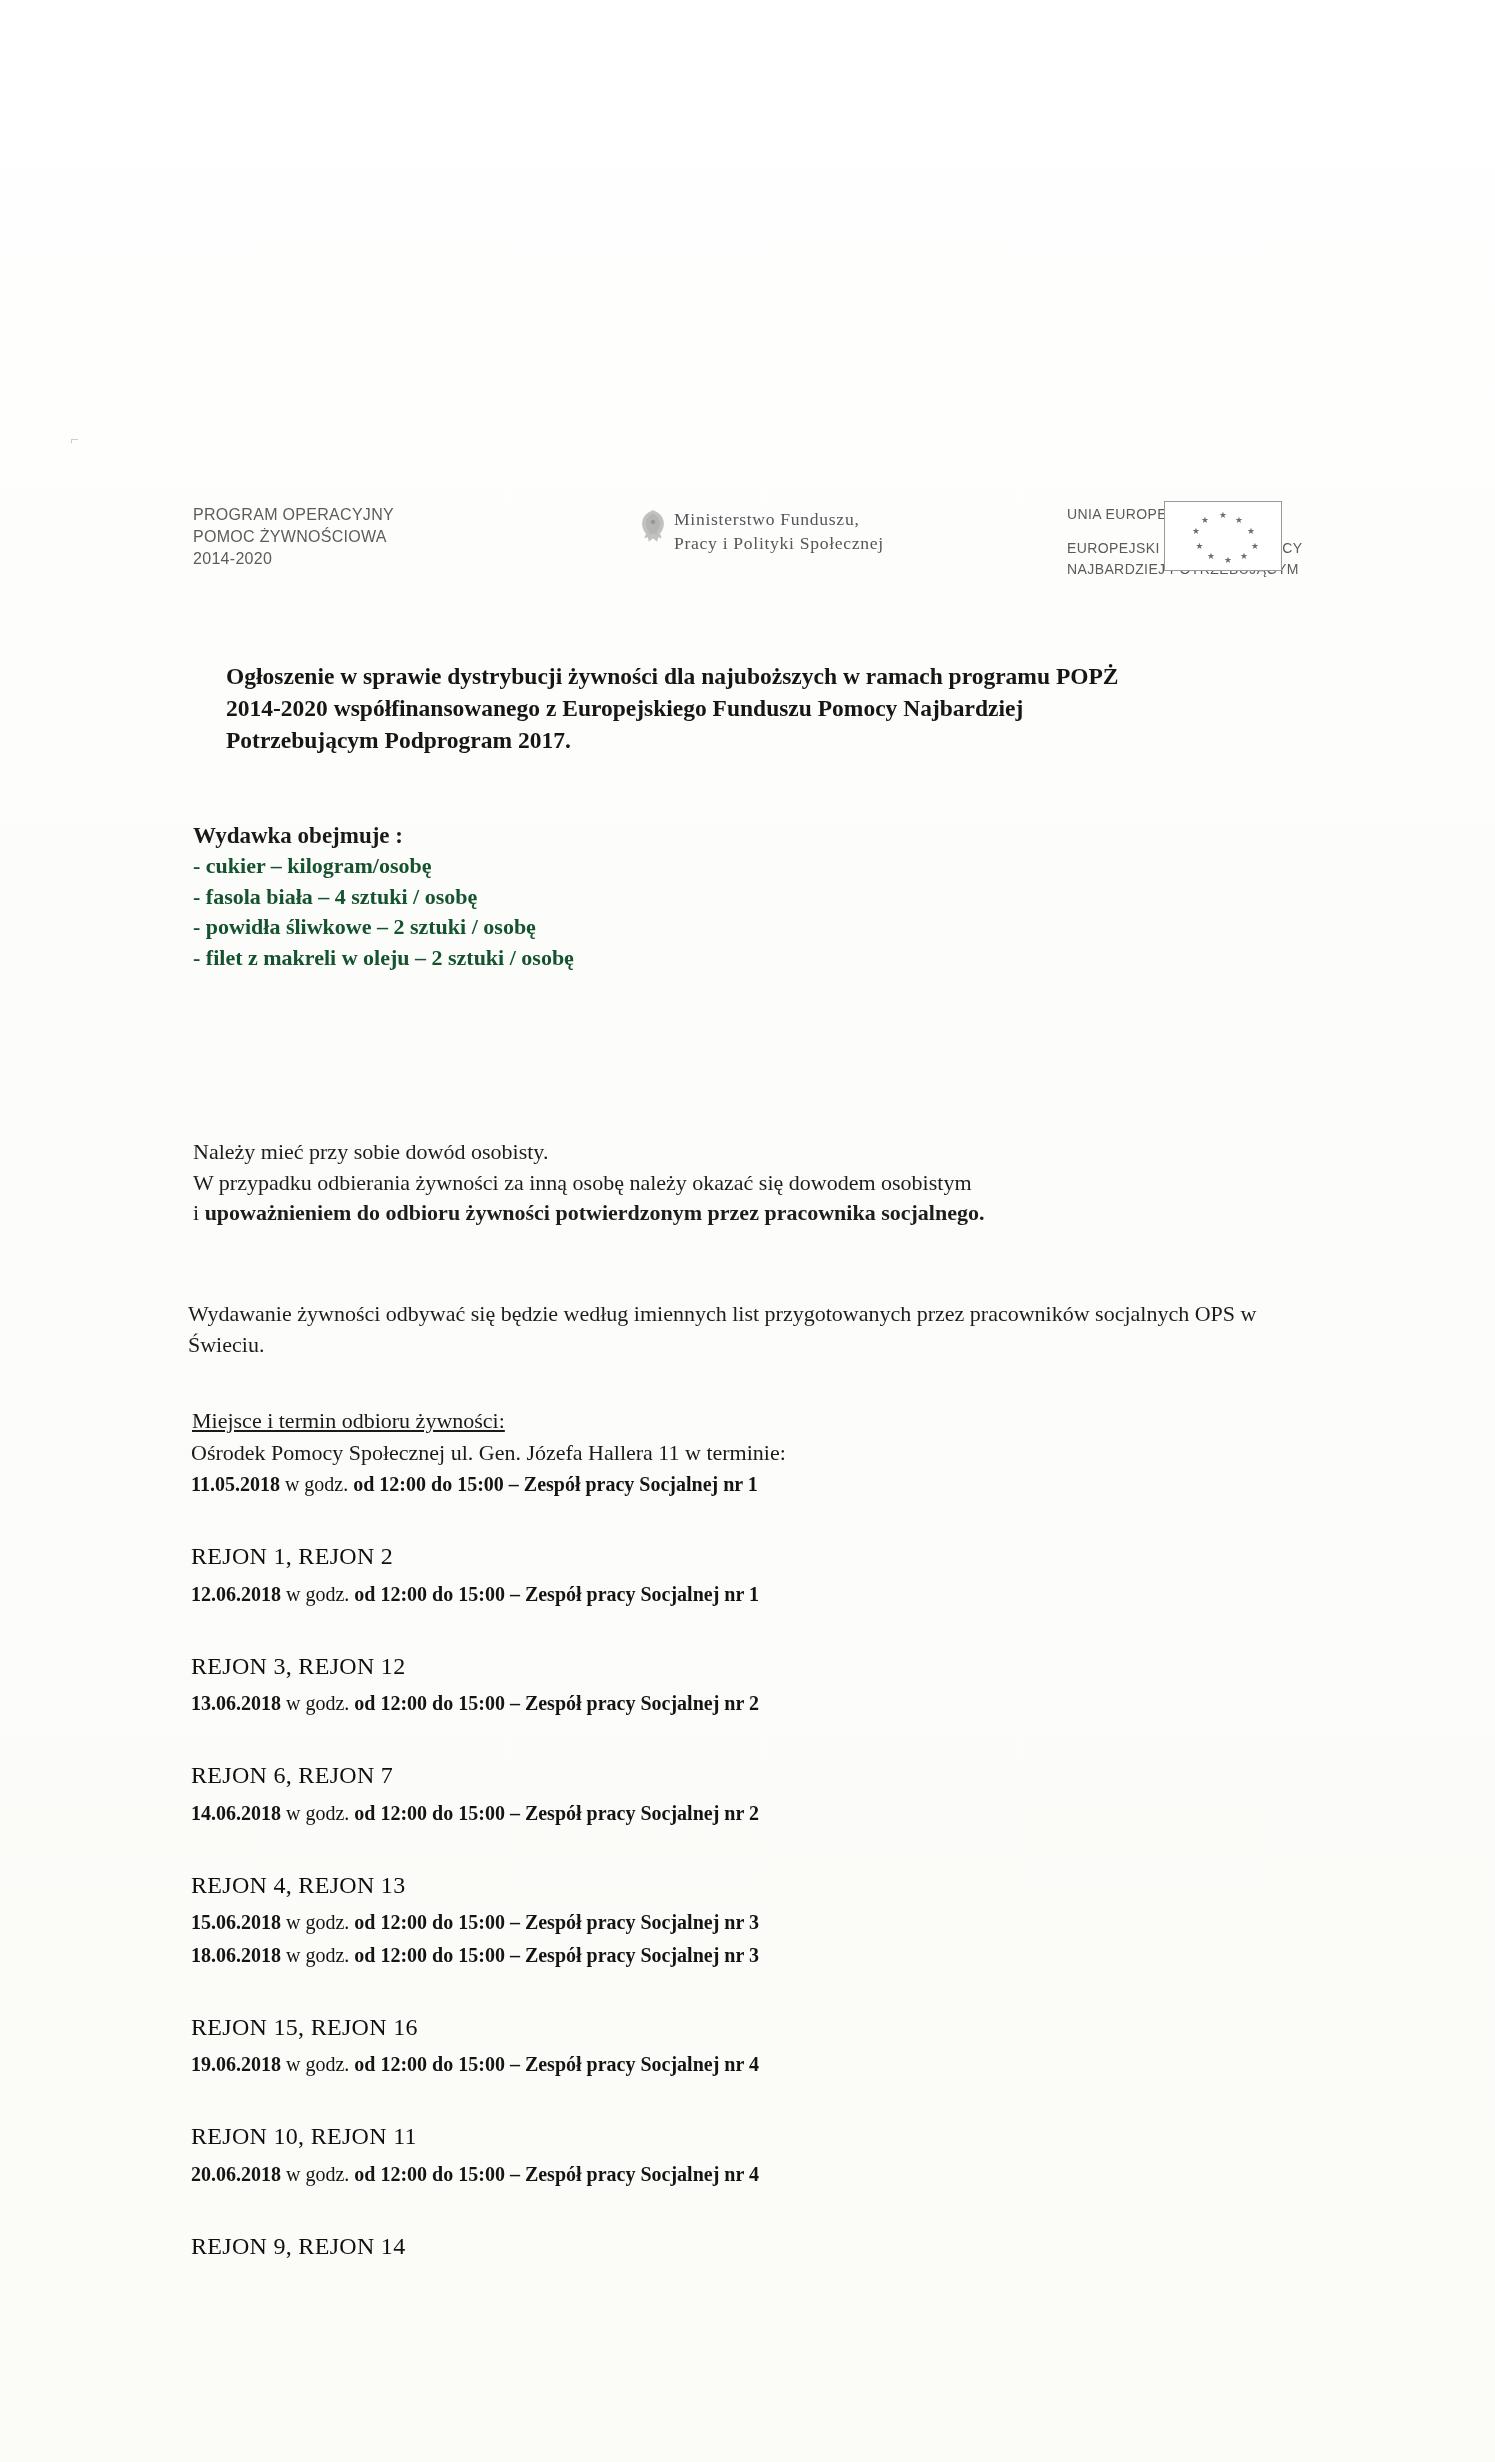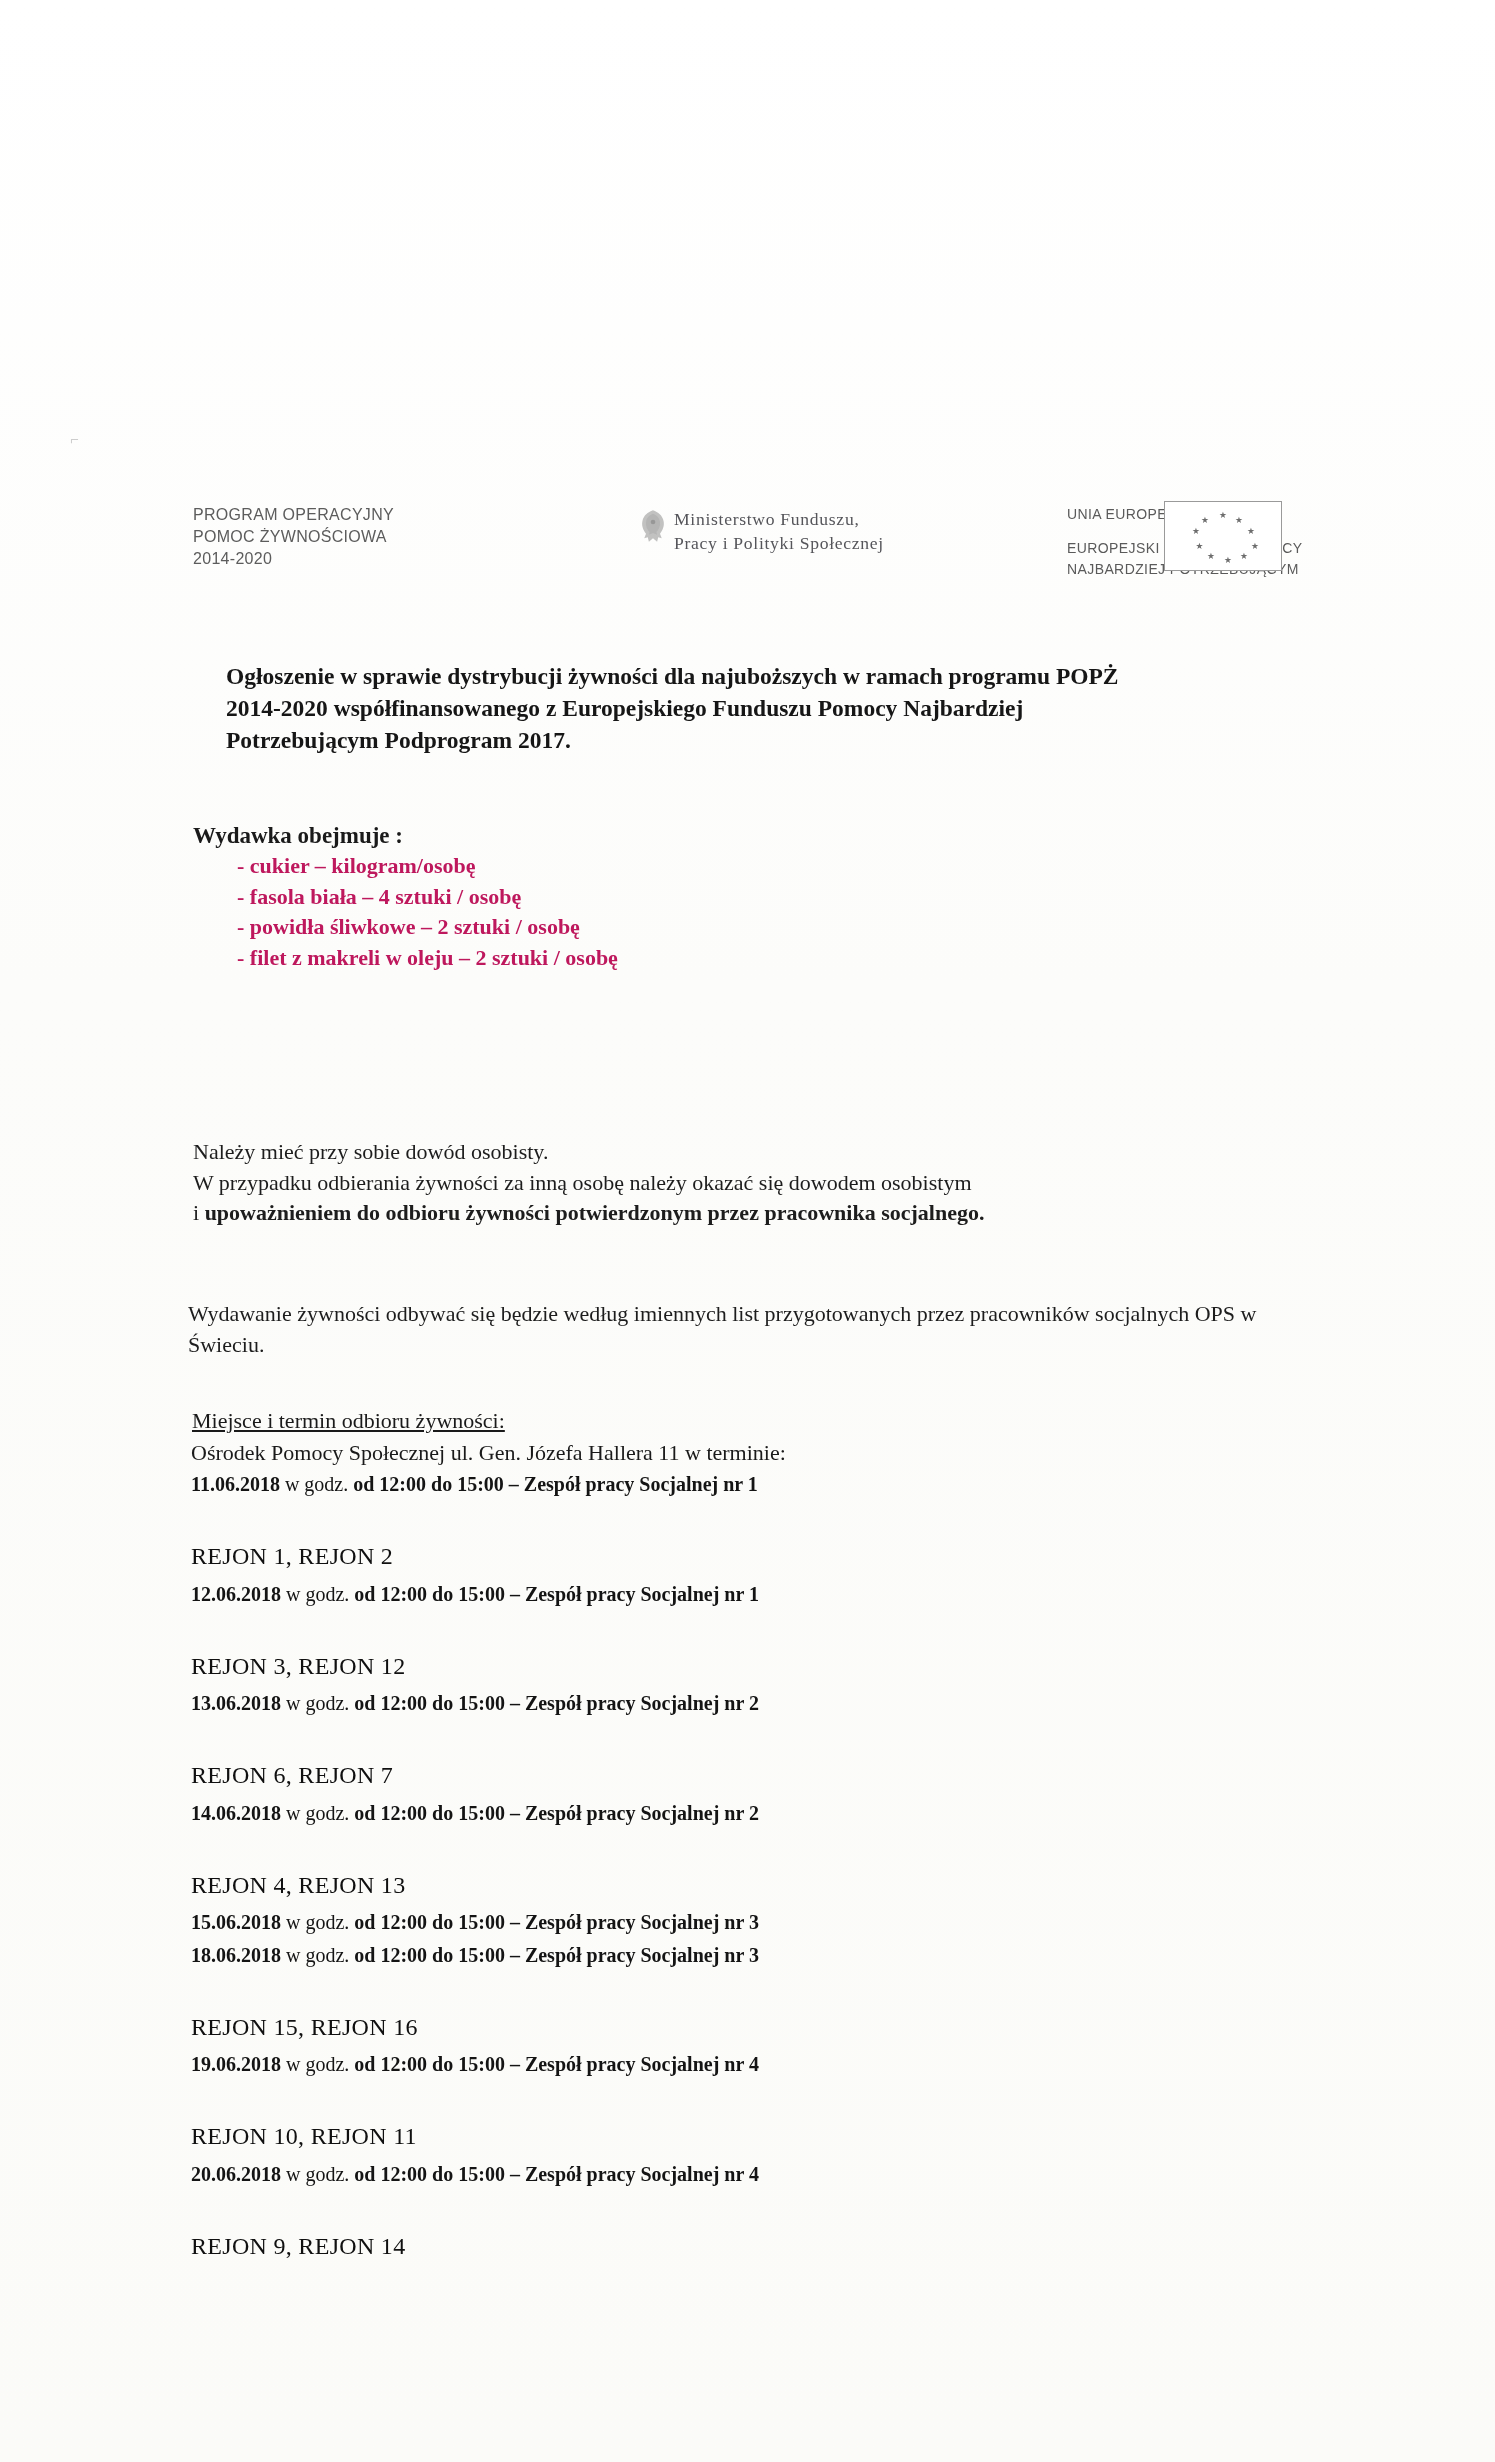--- a/index.html
+++ b/index.html
@@ -131,22 +131,21 @@
   .items {
     position: absolute;
     left: 193px;
     top: 851px;
     width: 821px;
   }
   .items .item {
     font-size: 22px;
     font-weight: bold;
     line-height: 30.5px;
-    color: #be185d;
-    margin-left: 44px;
+    color: #14532d;
   }
 
   .para {
     position: absolute;
     font-size: 22px;
     line-height: 30.5px;
     color: #1d1d1d;
   }
   .p1 { left: 193px; top: 1137px; width: 1102px; }
   .p1 .l2 { }
@@ -280,21 +279,21 @@
 
     <div class="para p2">Wydawanie żywności odbywać się będzie według imiennych list przygotowanych przez pracowników socjalnych OPS w Świeciu.</div>
 
     <div class="place-head">Miejsce i termin odbioru żywności:</div>
     <div class="place-addr">Ośrodek Pomocy Społecznej ul. Gen. Józefa Hallera 11 w terminie:</div>
 
     <div class="sched">
 
       <div class="block">
         <div class="row-date">
-          <span class="bold">11.06.2018</span><span> w godz. </span><span class="bold">od 12:00 do 15:00 – Zespół pracy Socjalnej nr 1</span>
+          <span class="bold">11.05.2018</span><span> w godz. </span><span class="bold">od 12:00 do 15:00 – Zespół pracy Socjalnej nr 1</span>
         </div>
         <div class="row-rejon">REJON 1, REJON 2</div>
       </div>
 
       <div class="block">
         <div class="row-date">
           <span class="bold">12.06.2018</span><span> w godz. </span><span class="bold">od 12:00 do 15:00 – Zespół pracy Socjalnej nr 1</span>
         </div>
         <div class="row-rejon">REJON 3, REJON 12</div>
       </div>

